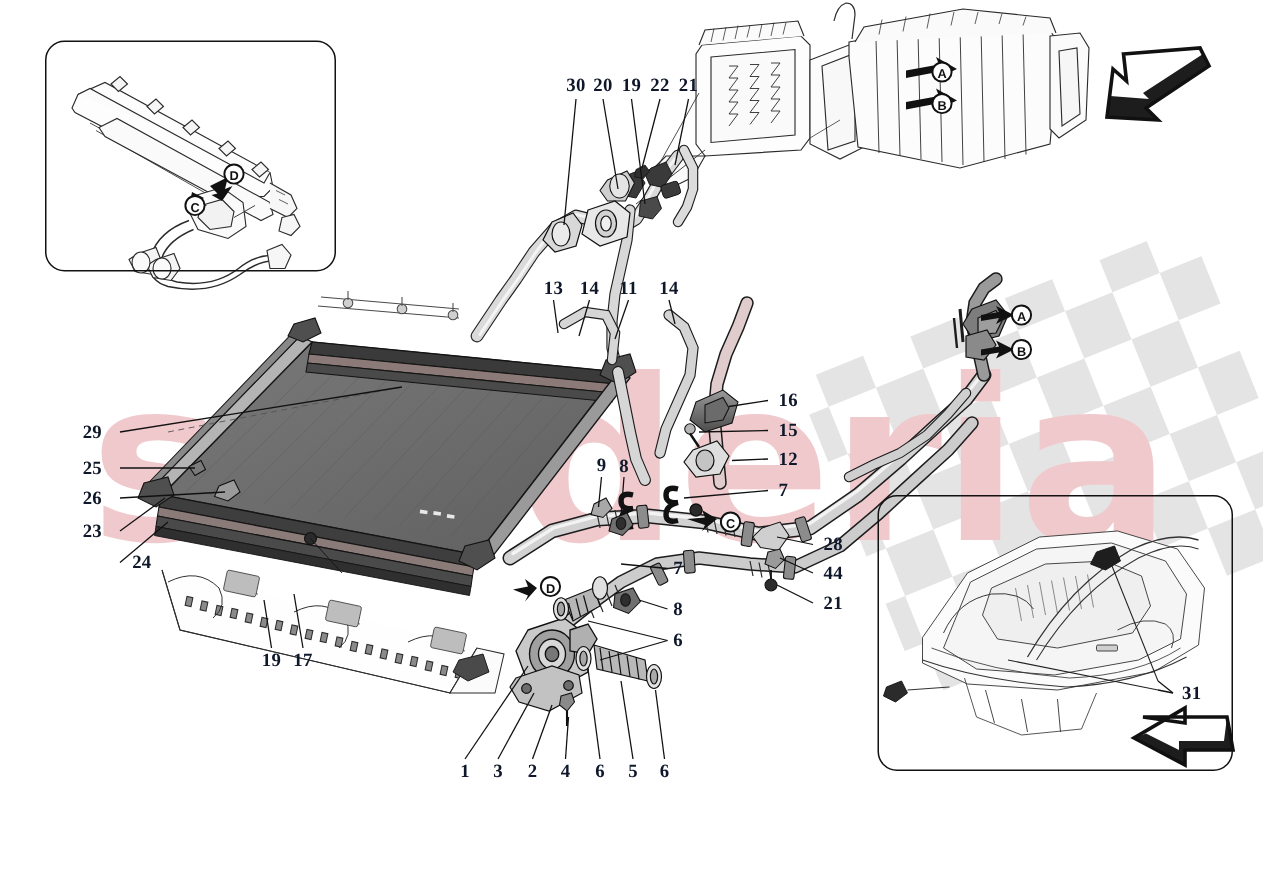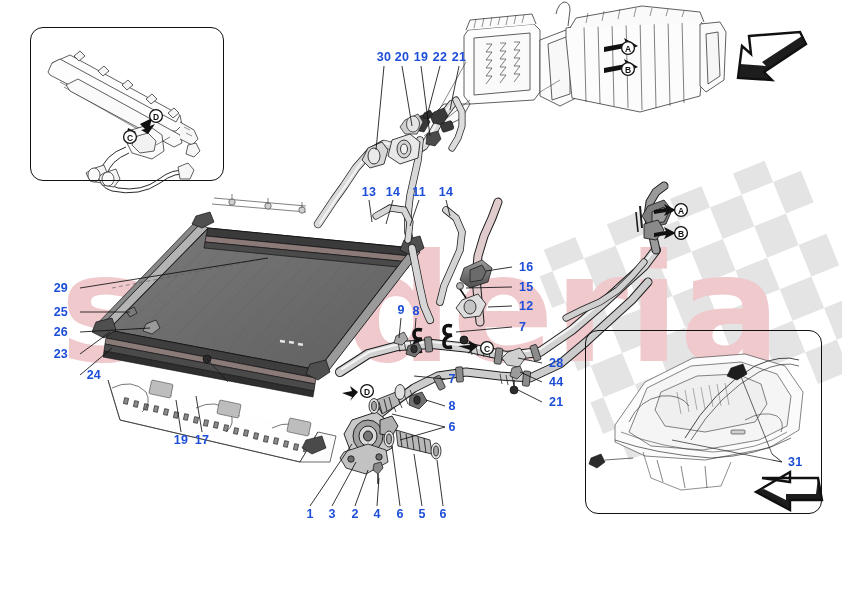--- a/index.html
+++ b/index.html
@@ -1,21 +1,21 @@
 <!DOCTYPE html>
 <html><head>
 <meta charset="utf-8">
 <style>
   html,body{margin:0;padding:0;background:#fff;}
   body{width:842px;height:595px;overflow:hidden;
        font-family:"Liberation Sans",sans-serif;}
   #stage{position:relative;width:842px;height:595px;background:#ffffff;overflow:hidden;}
   .layer{position:absolute;left:0;top:0;width:842px;height:595px;}
-  .lbl{position:absolute;font-family:Liberation Sans, sans-serif;
-       font-size:12.5px;font-weight:bold;color:#1d4ed8;line-height:1;
+  .lbl{position:absolute;font-family:Liberation Serif, serif;
+       font-size:12.5px;font-weight:bold;color:#0f172a;line-height:1;
        white-space:nowrap;letter-spacing:0.2px;}
   .lbl.r{transform:translate(-100%,-50%);}
   .lbl.c{transform:translate(-50%,-50%);}
   .lbl.l{transform:translate(0,-50%);}
   .wm{position:absolute;color:#f0c9cd;font-weight:bold;
       font-family:"DejaVu Sans",sans-serif;
       user-select:none;pointer-events:none;}
   .inset{position:absolute;border:1.3px solid #111;border-radius:13px;background:transparent;}
   svg{display:block;overflow:visible;}
 </style>

